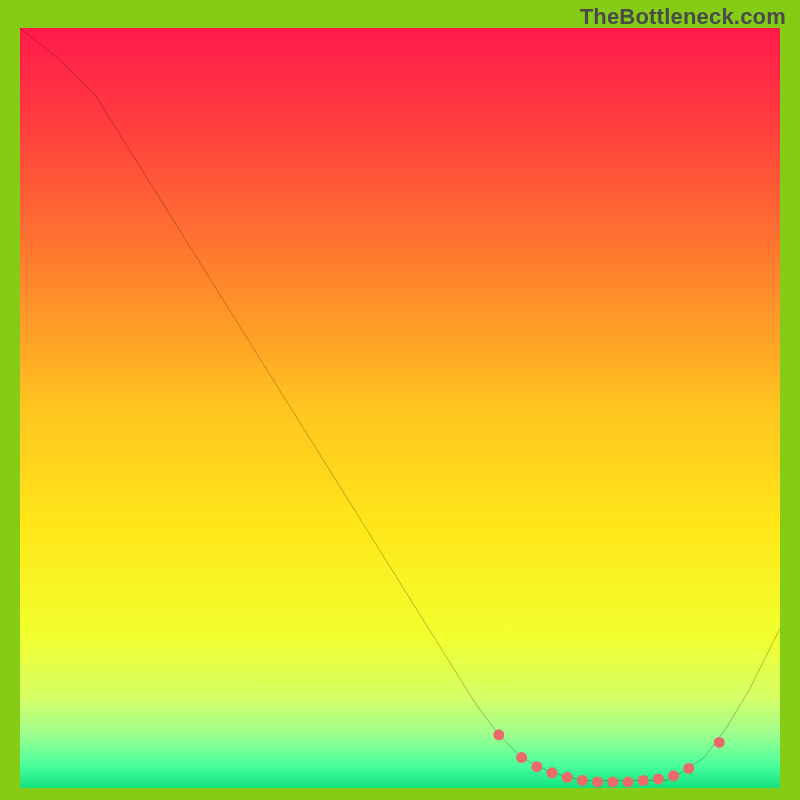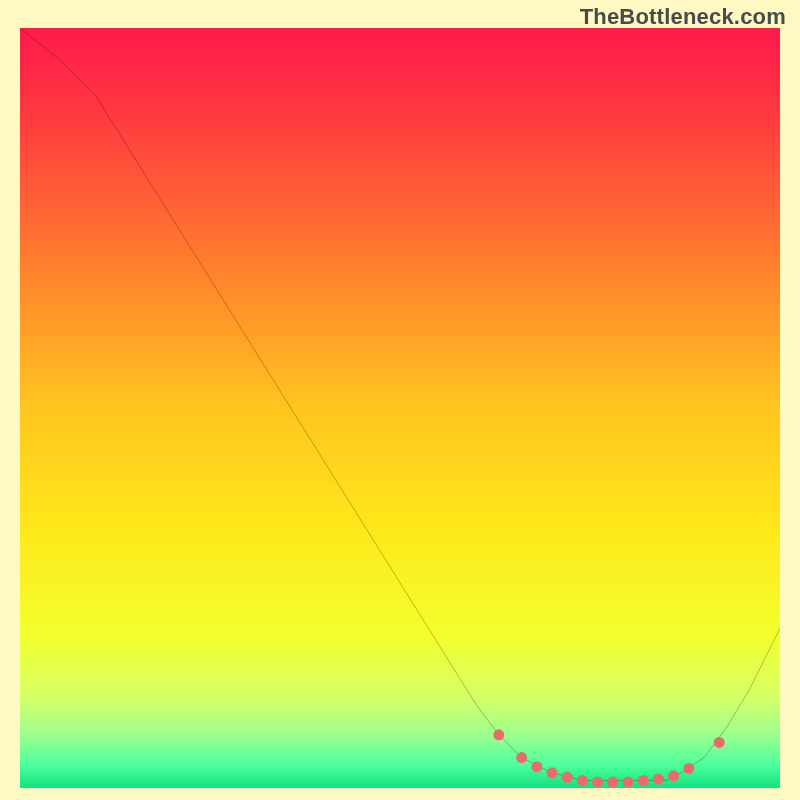--- a/index.html
+++ b/index.html
@@ -8,21 +8,21 @@
     width: 800px;
     height: 800px;
     background: #000;
     overflow: hidden;
     font-family: Arial, Helvetica, sans-serif;
   }
   .stage {
     position: relative;
     width: 800px;
     height: 800px;
-    background: #fef9c3;
+    background: #84cc16;
   }
   .watermark {
     position: absolute;
     top: 4px;
     right: 14px;
     color: #4a4a4a;
     font-size: 22px;
     font-weight: 600;
     letter-spacing: 0.2px;
     user-select: none;

